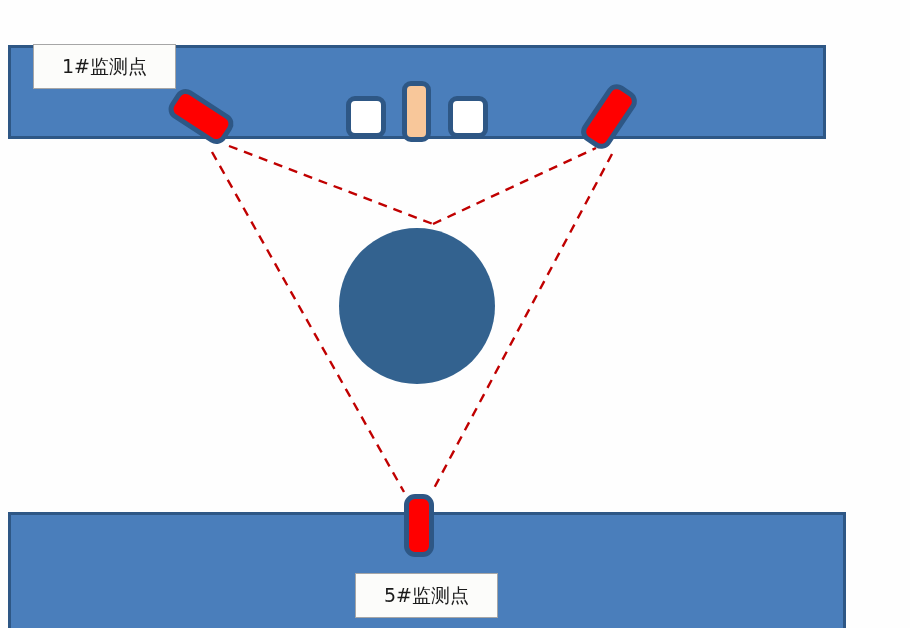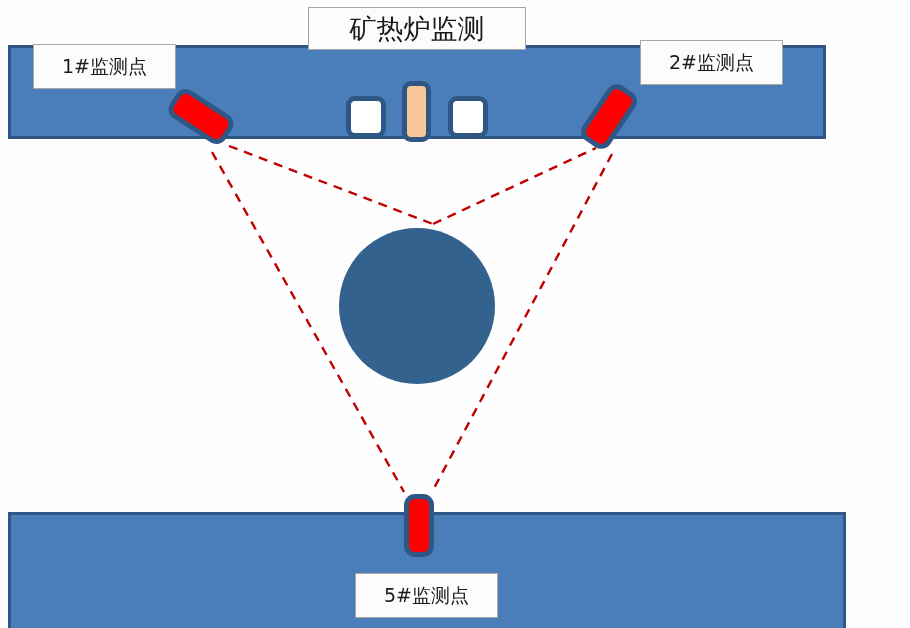--- a/index.html
+++ b/index.html
@@ -149,19 +149,17 @@
       <path d="M 612 154 L 432 492"></path>
     </g>
   </svg>
 
   <div id="furnace-core"></div>
 
   <div class="sensor" id="sensor-1"></div>
   <div class="sensor" id="sensor-2"></div>
   <div class="sensor" id="sensor-3"></div>
 
-  <div class="textbox" id="title-box">矿热炉监测</div>
 
   <div class="textbox label-box" id="label-1">1#监测点</div>
-  <div class="textbox label-box" id="label-2">2#监测点</div>
   <div class="textbox label-box" id="label-3">5#监测点</div>
 
 </div>
 
 </body></html>

